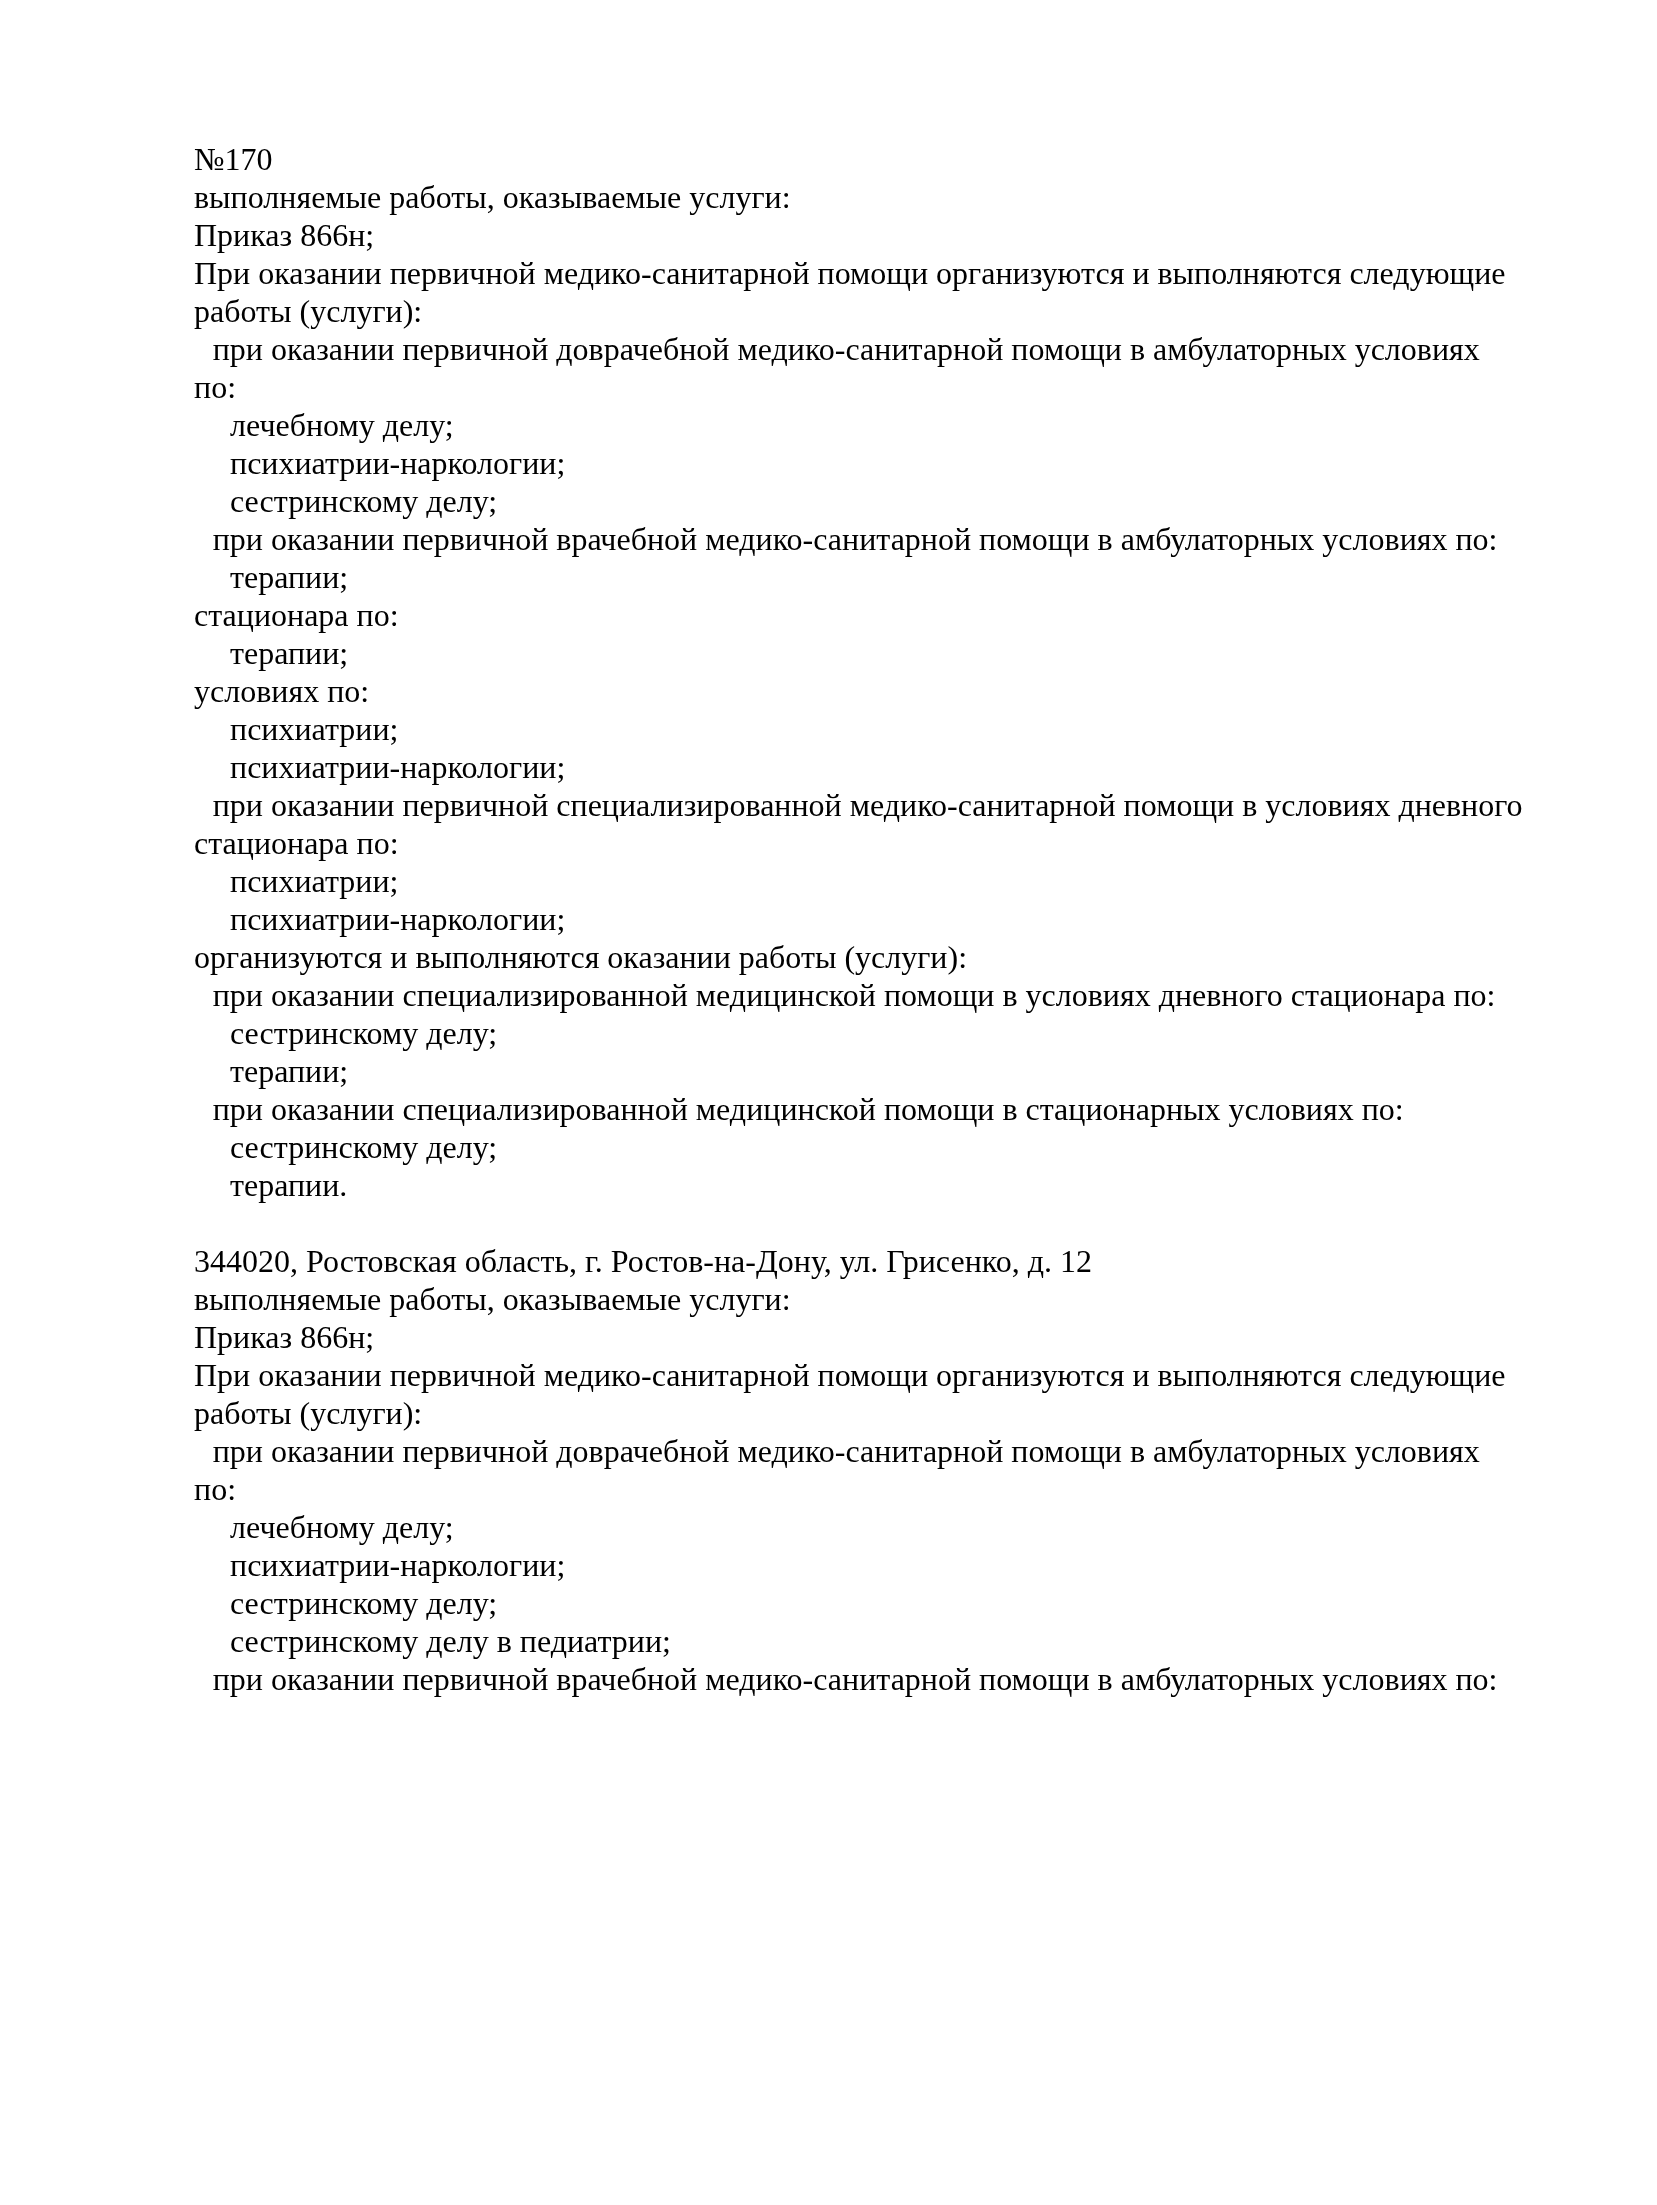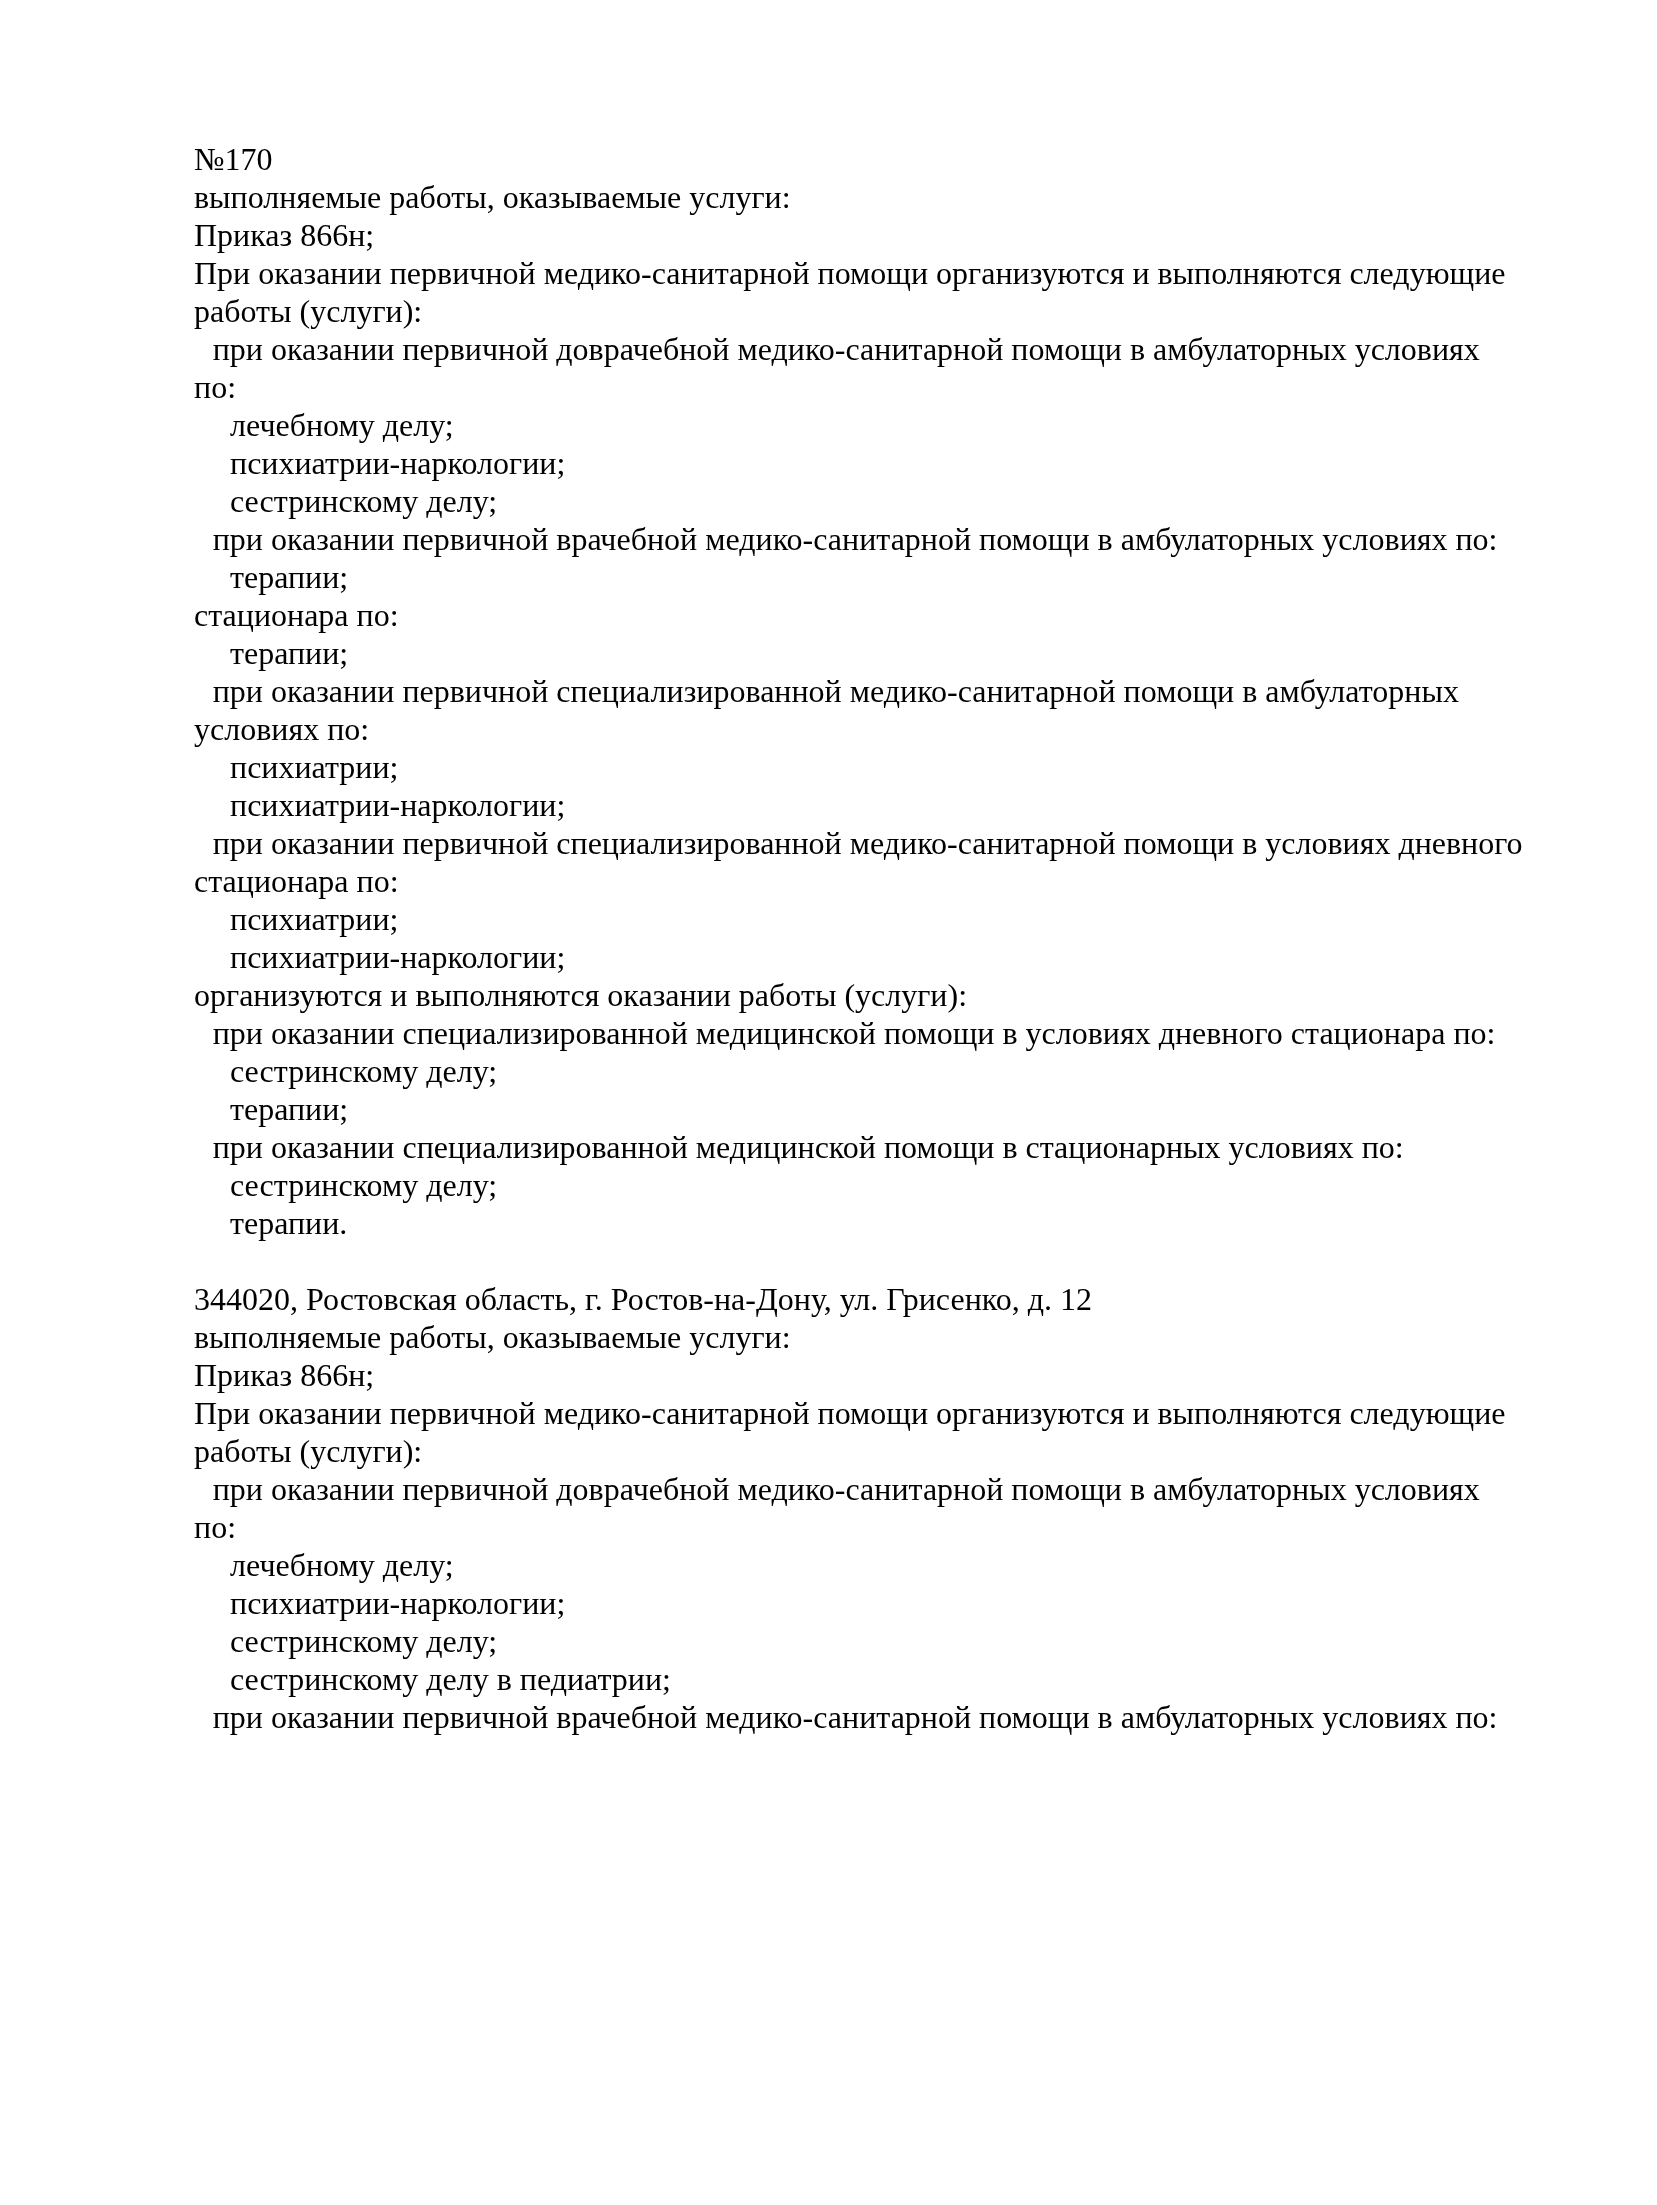--- a/index.html
+++ b/index.html
@@ -46,21 +46,20 @@
       <div class="line indent-0">работы (услуги):</div>
       <div class="line indent-1">при оказании первичной доврачебной медико-санитарной помощи в амбулаторных условиях</div>
       <div class="line indent-0">по:</div>
       <div class="line indent-2">лечебному делу;</div>
       <div class="line indent-2">психиатрии-наркологии;</div>
       <div class="line indent-2">сестринскому делу;</div>
       <div class="line indent-1">при оказании первичной врачебной медико-санитарной помощи в амбулаторных условиях по:</div>
       <div class="line indent-2">терапии;</div>
       <div class="line indent-0">стационара по:</div>
       <div class="line indent-2">терапии;</div>
-      <div class="line indent-1">при оказании первичной специализированной медико-санитарной помощи в амбулаторных</div>
       <div class="line indent-0">условиях по:</div>
       <div class="line indent-2">психиатрии;</div>
       <div class="line indent-2">психиатрии-наркологии;</div>
       <div class="line indent-1">при оказании первичной специализированной медико-санитарной помощи в условиях дневного</div>
       <div class="line indent-0">стационара по:</div>
       <div class="line indent-2">психиатрии;</div>
       <div class="line indent-2">психиатрии-наркологии;</div>
       <div class="line indent-0">организуются и выполняются оказании работы (услуги):</div>
       <div class="line indent-1">при оказании специализированной медицинской помощи в условиях дневного стационара по:</div>
       <div class="line indent-2">сестринскому делу;</div>

